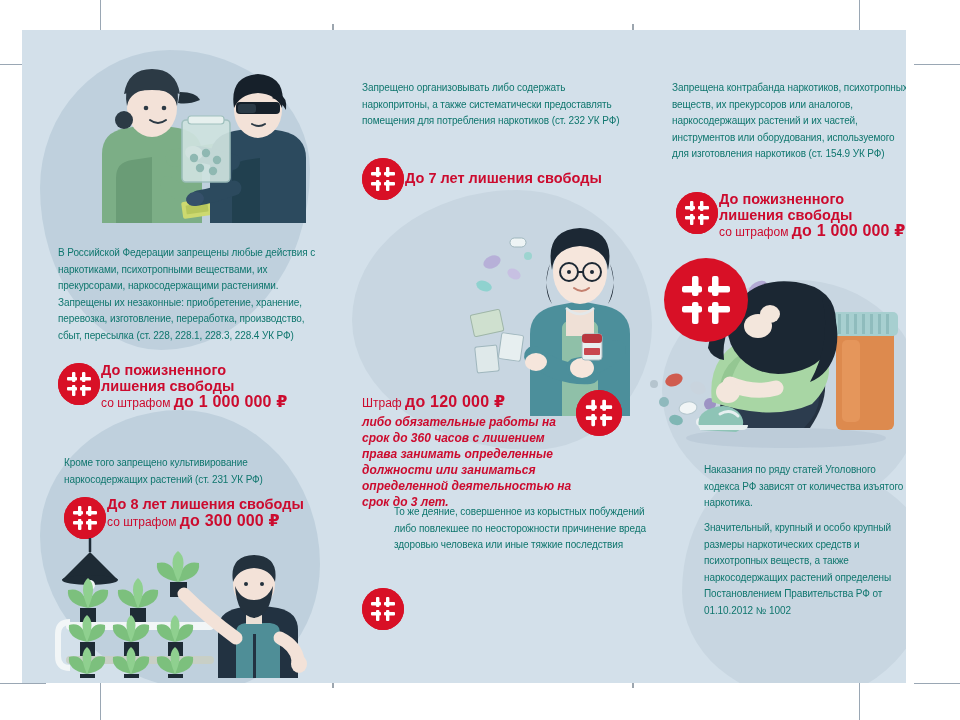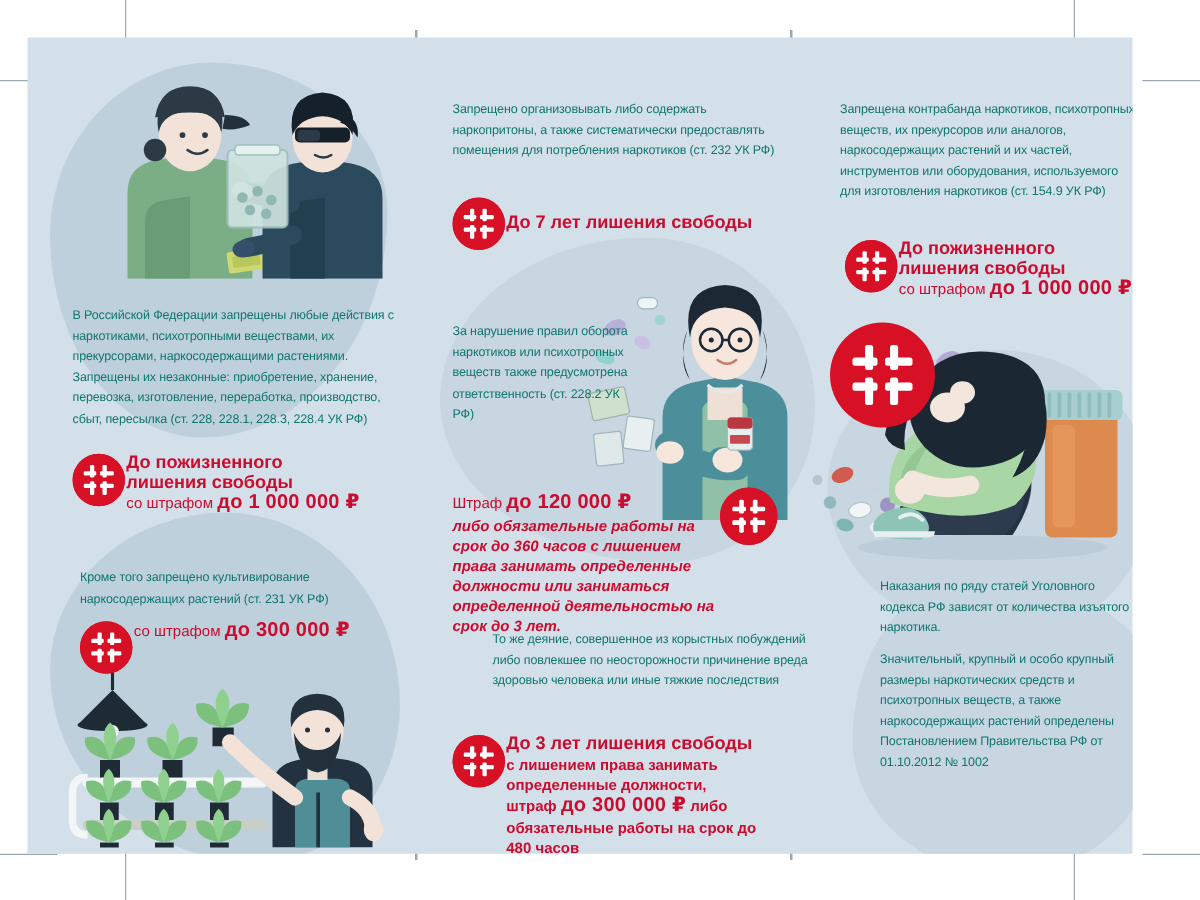--- a/index.html
+++ b/index.html
@@ -167,20 +167,21 @@
             <rect x="9" y="24" width="10" height="3.4" rx="1"></rect>
             <rect x="22" y="24" width="11" height="3.4" rx="1"></rect>
             <rect x="14" y="9" width="3.4" height="10" rx="1"></rect>
             <rect x="14" y="22" width="3.4" height="11" rx="1"></rect>
             <rect x="24" y="9" width="3.4" height="10" rx="1"></rect>
             <rect x="24" y="22" width="3.4" height="11" rx="1"></rect>
           </g>
         </svg>
       </div>
       <div class="ptext">
+        <span class="hl">До 8 лет лишения свободы</span>
         <span class="line">
           <span class="sm">со штрафом </span><span class="big">до 300 000 ₽</span>
         </span>
       </div>
     </div>
 
     <div class="illus" style="left:28px;top:508px;width:278px;height:140px;">
       <svg width="278" height="140" viewBox="0 0 278 140">
 
         <line x1="40" y1="0" x2="40" y2="14" stroke="#1e2b35" stroke-width="2.5"></line>
@@ -330,21 +331,20 @@
         <path d="M146 134 q-18 16 -40 18" stroke="#4c8f9b" stroke-width="20" fill="none" stroke-linecap="round"></path>
         <ellipse cx="66" cy="146" rx="11" ry="9" fill="#f6e6dc"></ellipse>
         <ellipse cx="112" cy="152" rx="12" ry="10" fill="#f6e6dc"></ellipse>
 
         <rect x="112" y="118" width="20" height="26" rx="3" fill="#e8eff0" stroke="#a6b9bf" stroke-width="1"></rect>
         <rect x="112" y="118" width="20" height="9" rx="3" fill="#b9373f"></rect>
         <rect x="114" y="132" width="16" height="7" rx="1" fill="#c9474f"></rect>
       </svg>
     </div>
 
-    <div class="txt" style="left:30px;top:228px;width:150px;">За нарушение правил оборота наркотиков или психотропных веществ также предусмотрена ответственность (ст. 228.2 УК РФ)</div>
 
     <div class="penalty" style="left:30px;top:364px;width:268px;display:block;">
       <div class="badge" style="width:46px;height:46px;position:absolute;left:214px;top:-4px;">
         <svg width="46" height="46" viewBox="0 0 42 42">
           <circle cx="21" cy="21" r="21" fill="#d81026"></circle>
           <g fill="#ffffff">
             <rect x="9" y="14" width="10" height="3.4" rx="1"></rect>
             <rect x="22" y="14" width="11" height="3.4" rx="1"></rect>
             <rect x="9" y="24" width="10" height="3.4" rx="1"></rect>
             <rect x="22" y="24" width="11" height="3.4" rx="1"></rect>
@@ -373,28 +373,20 @@
             <rect x="9" y="14" width="10" height="3.4" rx="1"></rect>
             <rect x="22" y="14" width="11" height="3.4" rx="1"></rect>
             <rect x="9" y="24" width="10" height="3.4" rx="1"></rect>
             <rect x="22" y="24" width="11" height="3.4" rx="1"></rect>
             <rect x="14" y="9" width="3.4" height="10" rx="1"></rect>
             <rect x="14" y="22" width="3.4" height="11" rx="1"></rect>
             <rect x="24" y="9" width="3.4" height="10" rx="1"></rect>
             <rect x="24" y="22" width="3.4" height="11" rx="1"></rect>
           </g>
         </svg>
-      </div>
-      <div class="ptext" style="width:212px;">
-        <span class="hl">До 3 лет лишения свободы</span>
-        <span class="line" style="font-weight:bold;font-size:12px;line-height:16px;display:block;">с лишением права занимать определенные должности,</span>
-        <span class="line" style="margin-top:1px;">
-          <span class="sm" style="font-weight:bold;">штраф </span><span class="big">до 300 000 ₽</span><span class="sm" style="font-weight:bold;"> либо</span>
-        </span>
-        <span class="line" style="font-weight:bold;font-size:12px;line-height:16px;display:block;margin-top:1px;">обязательные работы на срок до 480 часов</span>
       </div>
     </div>
   </div>
 
   <div class="col" id="col3">
 
     <div class="txt" style="left:40px;top:50px;width:238px;">Запрещена контрабанда наркотиков, психотропных веществ, их прекурсоров или аналогов, наркосодержащих растений и их частей, инструментов или оборудования, используемого для изготовления наркотиков (ст. 154.9 УК РФ)</div>
 
     <div class="penalty" style="left:44px;top:162px;width:240px;">
       <div class="badge" style="width:42px;height:42px;">

